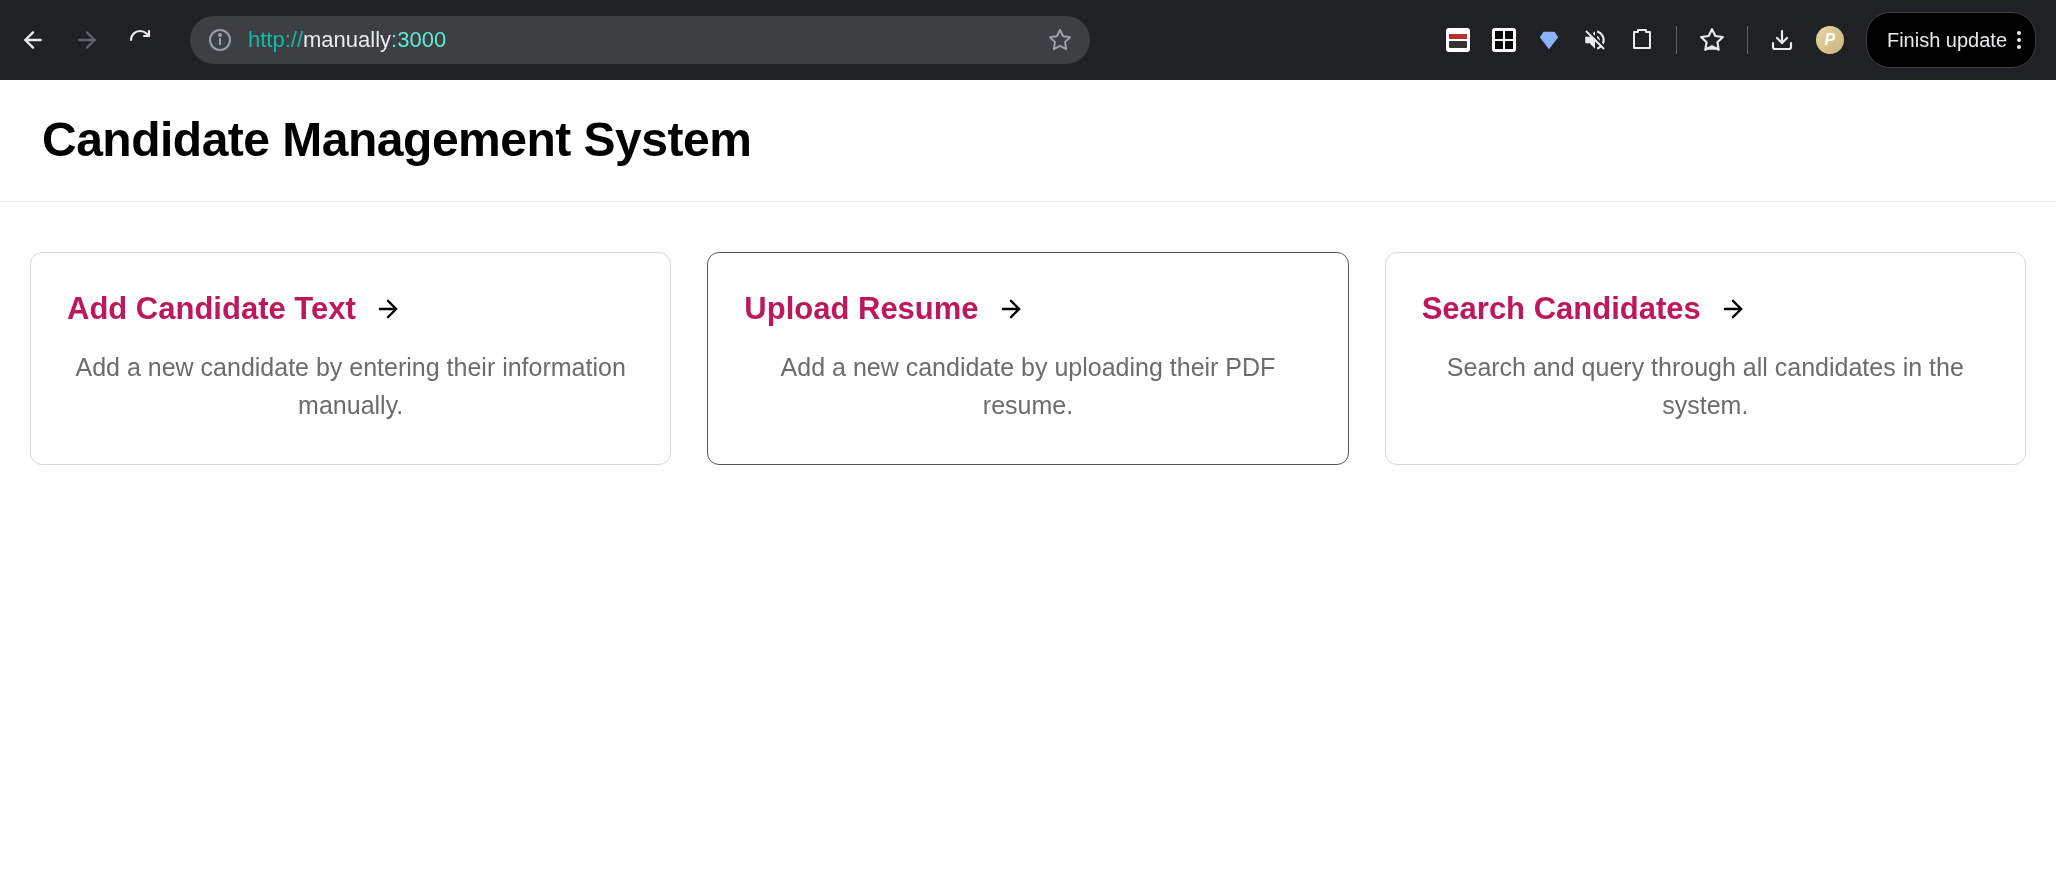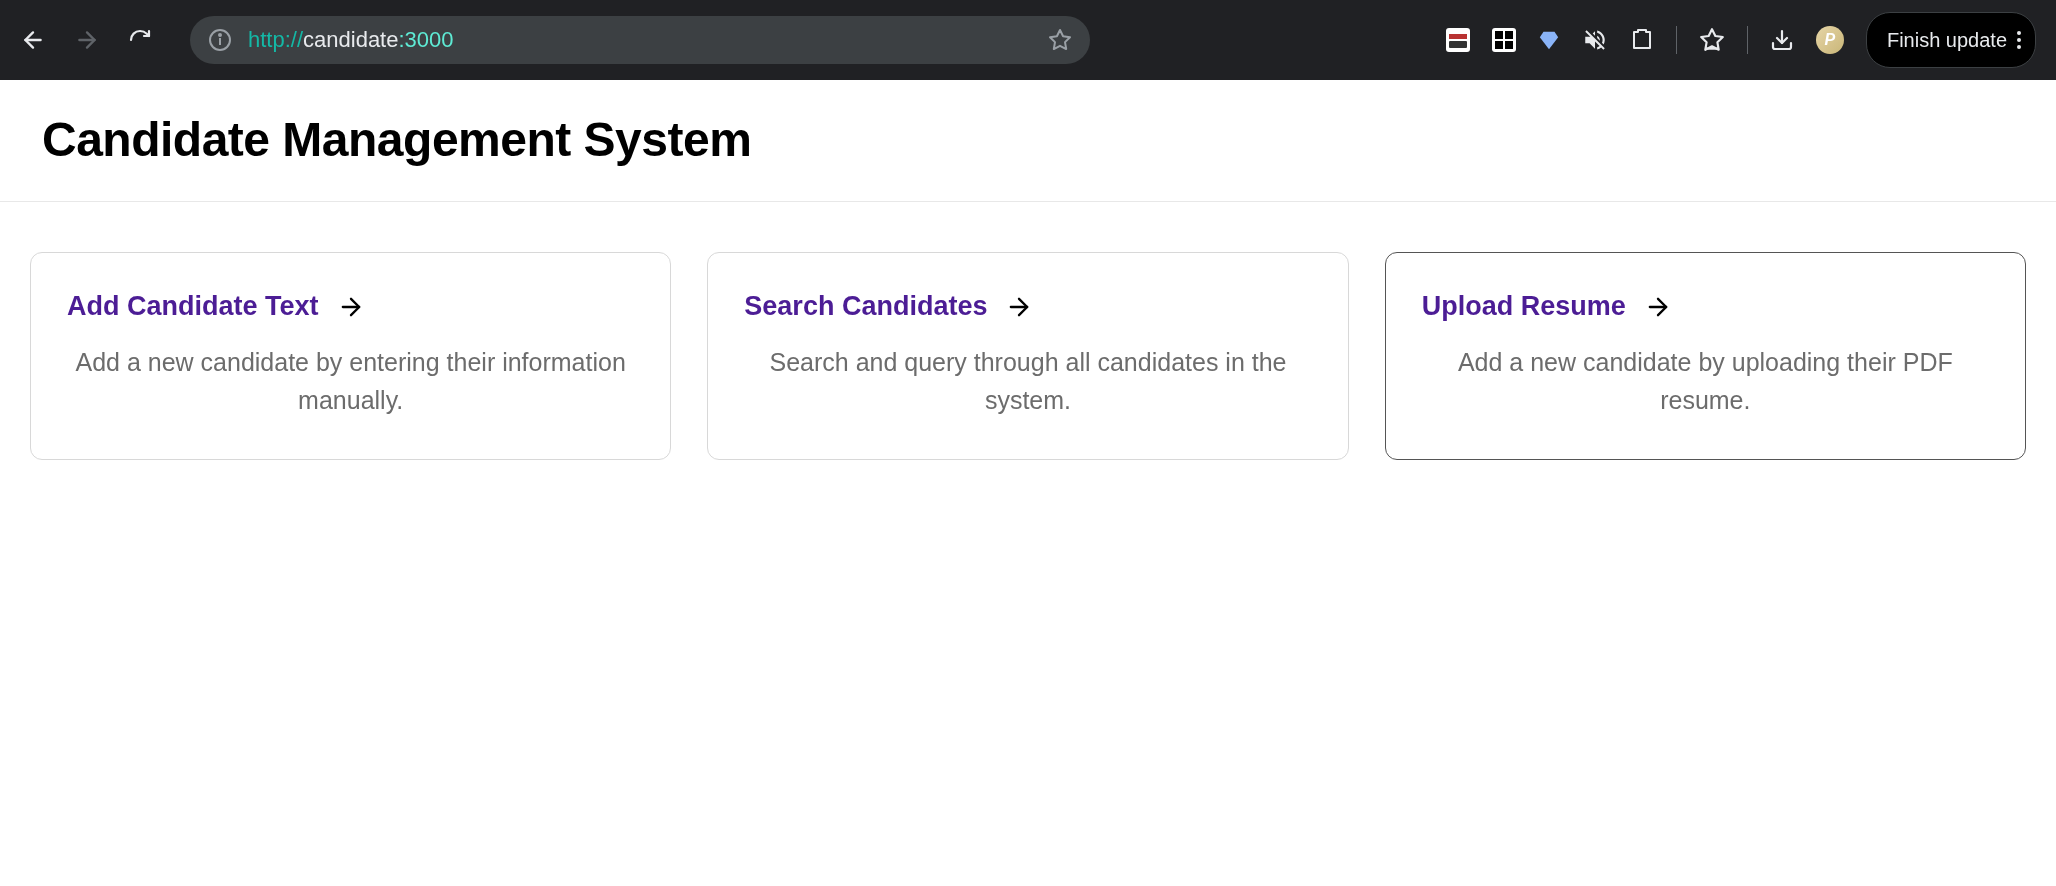--- a/index.html
+++ b/index.html
@@ -195,23 +195,23 @@
     }
     
     .card-header {
       display: flex;
       align-items: center;
       gap: 18px;
       margin-bottom: 22px;
     }
     
     .card-title {
-      font-size: 27px;
+      font-size: 31px;
       font-weight: 700;
-      color: #4c1d95;
+      color: #be185d;
     }
     
     .arrow-icon {
       color: #000;
       display: flex;
     }
     
     .card-description {
       font-size: 25px;
       line-height: 1.5;
@@ -250,21 +250,21 @@
 
   <div class="address-bar">
     <div class="info-icon">
       <svg width="24" height="24" viewBox="0 0 24 24" fill="none" stroke="currentColor" stroke-width="2">
         <circle cx="12" cy="12" r="10"></circle>
         <line x1="12" y1="10" x2="12" y2="17"></line>
         <circle cx="12" cy="7" r="1" fill="currentColor"></circle>
       </svg>
     </div>
     <div class="url-text">
-      <span class="url-protocol">http://</span><span class="url-host">candidate</span><span class="url-port">:3000</span>
+      <span class="url-protocol">http://</span><span class="url-host">manually</span><span class="url-port">:3000</span>
     </div>
     <div class="star-icon">
       <svg width="24" height="24" viewBox="0 0 24 24" fill="none" stroke="currentColor" stroke-width="2" stroke-linejoin="round">
         <polygon points="12 2 15.09 8.26 22 9.27 17 14.14 18.18 21.02 12 17.77 5.82 21.02 7 14.14 2 9.27 8.91 8.26 12 2"></polygon>
       </svg>
     </div>
   </div>
 
   <div class="toolbar-right">
     <div class="toolbar-icon">
@@ -337,39 +337,39 @@
       <span class="arrow-icon">
         <svg width="28" height="28" viewBox="0 0 24 24" fill="none" stroke="currentColor" stroke-width="2" stroke-linecap="round" stroke-linejoin="round">
           <line x1="5" y1="12" x2="19" y2="12"></line>
           <polyline points="12 5 19 12 12 19"></polyline>
         </svg>
       </span>
     </div>
     <p class="card-description">Add a new candidate by entering their information manually.</p>
   </div>
 
+  <div class="card hovered">
+    <div class="card-header">
+      <h2 class="card-title">Upload Resume</h2>
+      <span class="arrow-icon">
+        <svg width="28" height="28" viewBox="0 0 24 24" fill="none" stroke="currentColor" stroke-width="2" stroke-linecap="round" stroke-linejoin="round">
+          <line x1="5" y1="12" x2="19" y2="12"></line>
+          <polyline points="12 5 19 12 12 19"></polyline>
+        </svg>
+      </span>
+    </div>
+    <p class="card-description">Add a new candidate by uploading their PDF resume.</p>
+  </div>
+
   <div class="card">
     <div class="card-header">
       <h2 class="card-title">Search Candidates</h2>
       <span class="arrow-icon">
         <svg width="28" height="28" viewBox="0 0 24 24" fill="none" stroke="currentColor" stroke-width="2" stroke-linecap="round" stroke-linejoin="round">
           <line x1="5" y1="12" x2="19" y2="12"></line>
           <polyline points="12 5 19 12 12 19"></polyline>
         </svg>
       </span>
     </div>
     <p class="card-description">Search and query through all candidates in the system.</p>
   </div>
 
-  <div class="card hovered">
-    <div class="card-header">
-      <h2 class="card-title">Upload Resume</h2>
-      <span class="arrow-icon">
-        <svg width="28" height="28" viewBox="0 0 24 24" fill="none" stroke="currentColor" stroke-width="2" stroke-linecap="round" stroke-linejoin="round">
-          <line x1="5" y1="12" x2="19" y2="12"></line>
-          <polyline points="12 5 19 12 12 19"></polyline>
-        </svg>
-      </span>
-    </div>
-    <p class="card-description">Add a new candidate by uploading their PDF resume.</p>
-  </div>
-
 </div>
 
 </body></html>

